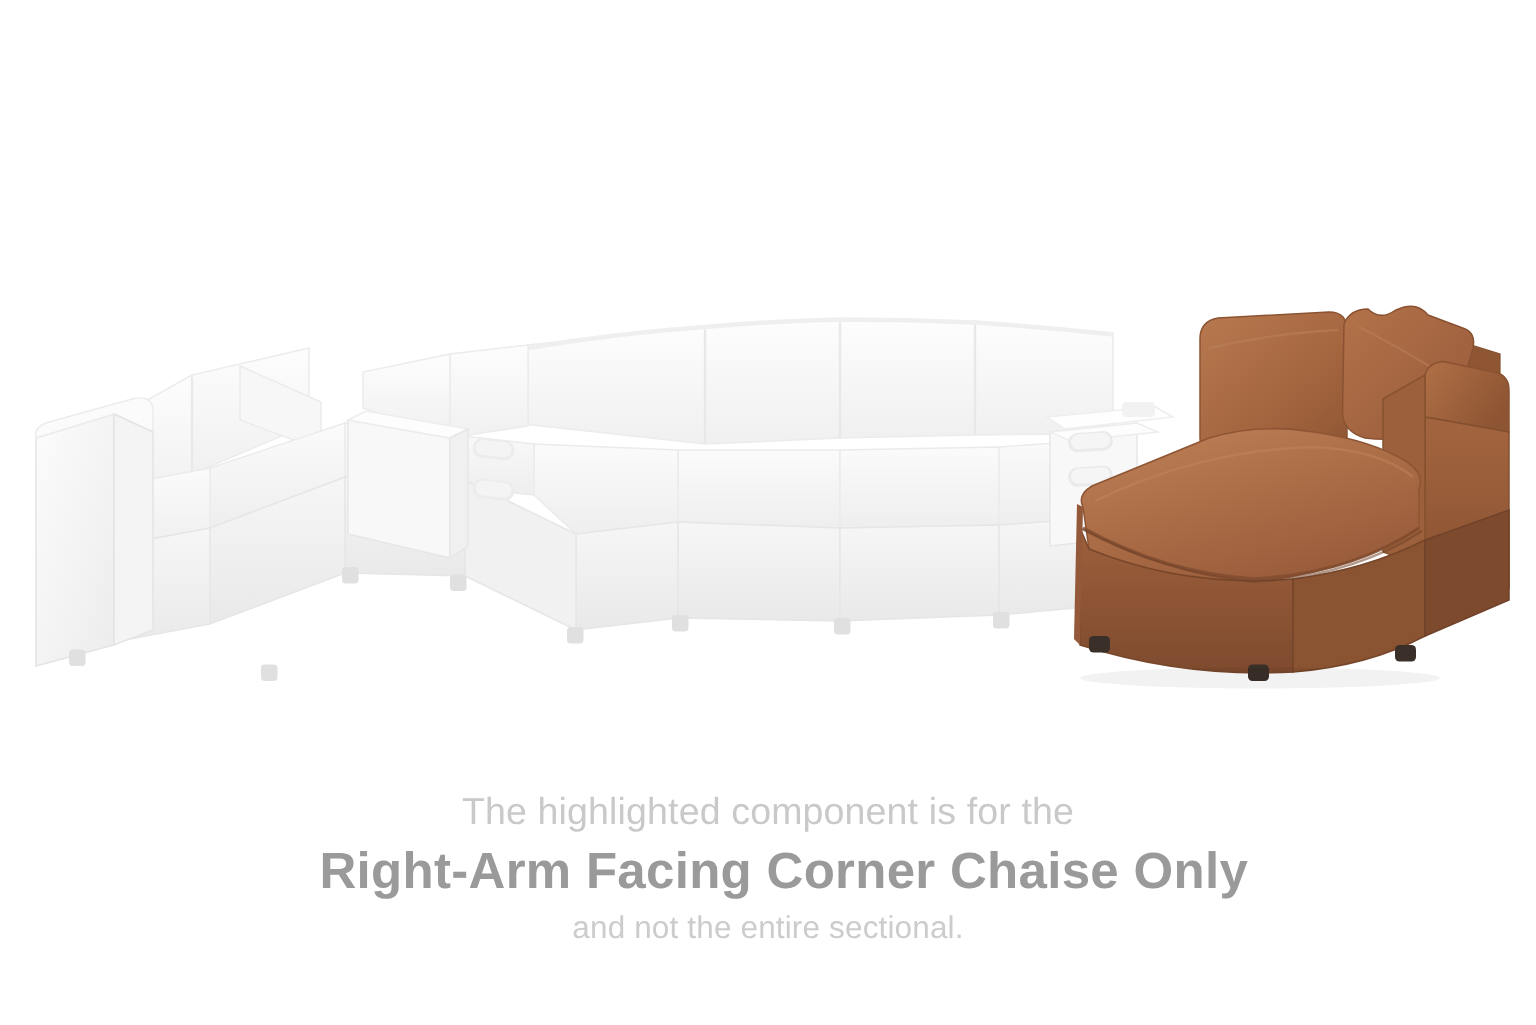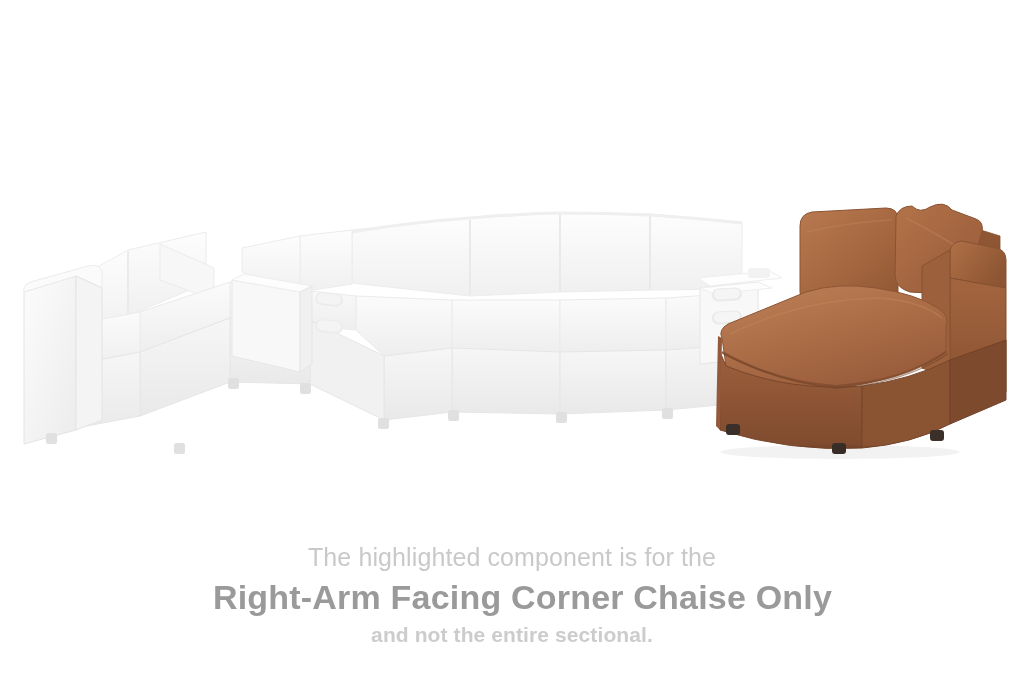--- a/index.html
+++ b/index.html
@@ -33,21 +33,21 @@
   #product-illustration svg {
     display: block;
     width: 1024px;
     height: 500px;
   }
 
   
   #caption-block {
     position: absolute;
     left: 0;
-    top: 540px;
+    top: 524px;
     width: 1024px;
     text-align: center;
   }
   .caption-lead {
     font-size: 25px;
     line-height: 34px;
     font-weight: 400;
     color: #c9c9c9;
     letter-spacing: 0.1px;
     white-space: nowrap;
@@ -57,21 +57,21 @@
     line-height: 46px;
     font-weight: 700;
     color: #9a9a9a;
     letter-spacing: 0.2px;
     white-space: nowrap;
     margin-left: 21px;
   }
   .caption-tail {
     font-size: 21px;
     line-height: 30px;
-    font-weight: 700;
+    font-weight: 400;
     color: #cccccc;
     letter-spacing: 0.1px;
     white-space: nowrap;
   }
 </style>
 </head>
 <body>
 
 <div id="stage">
 

